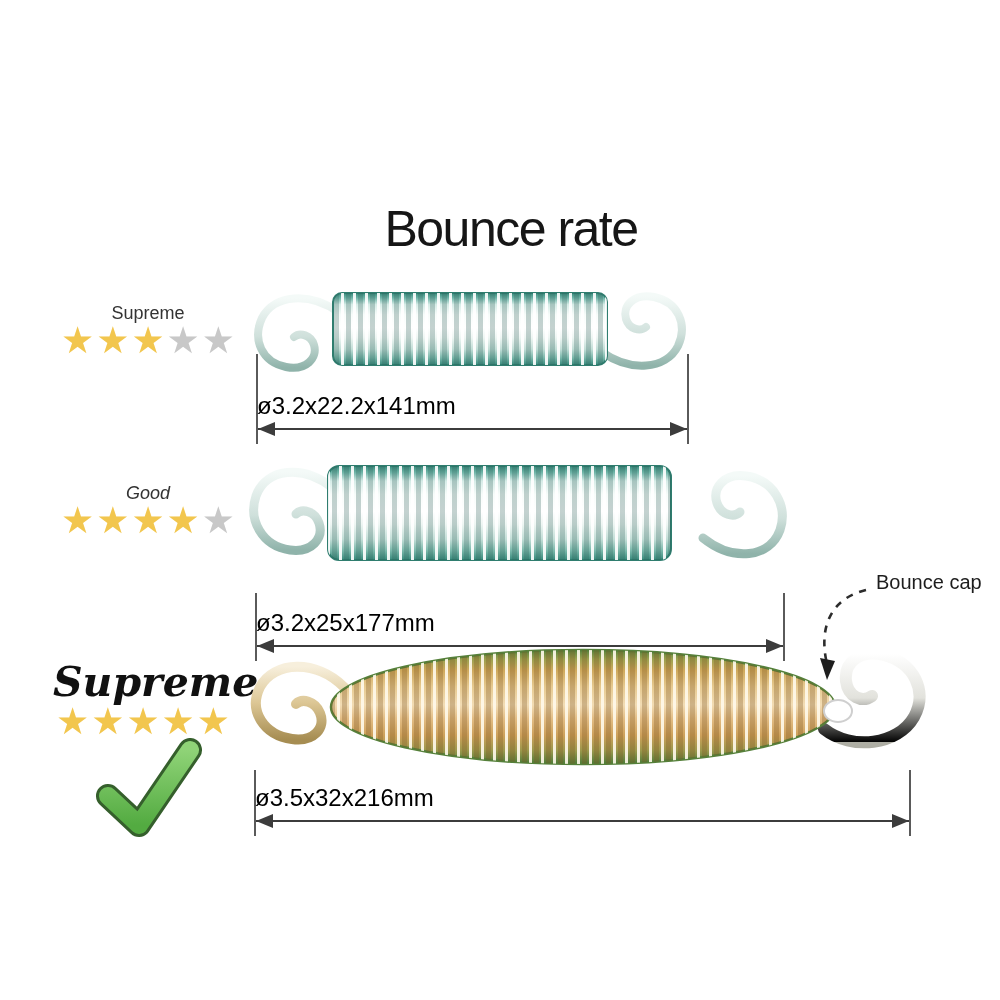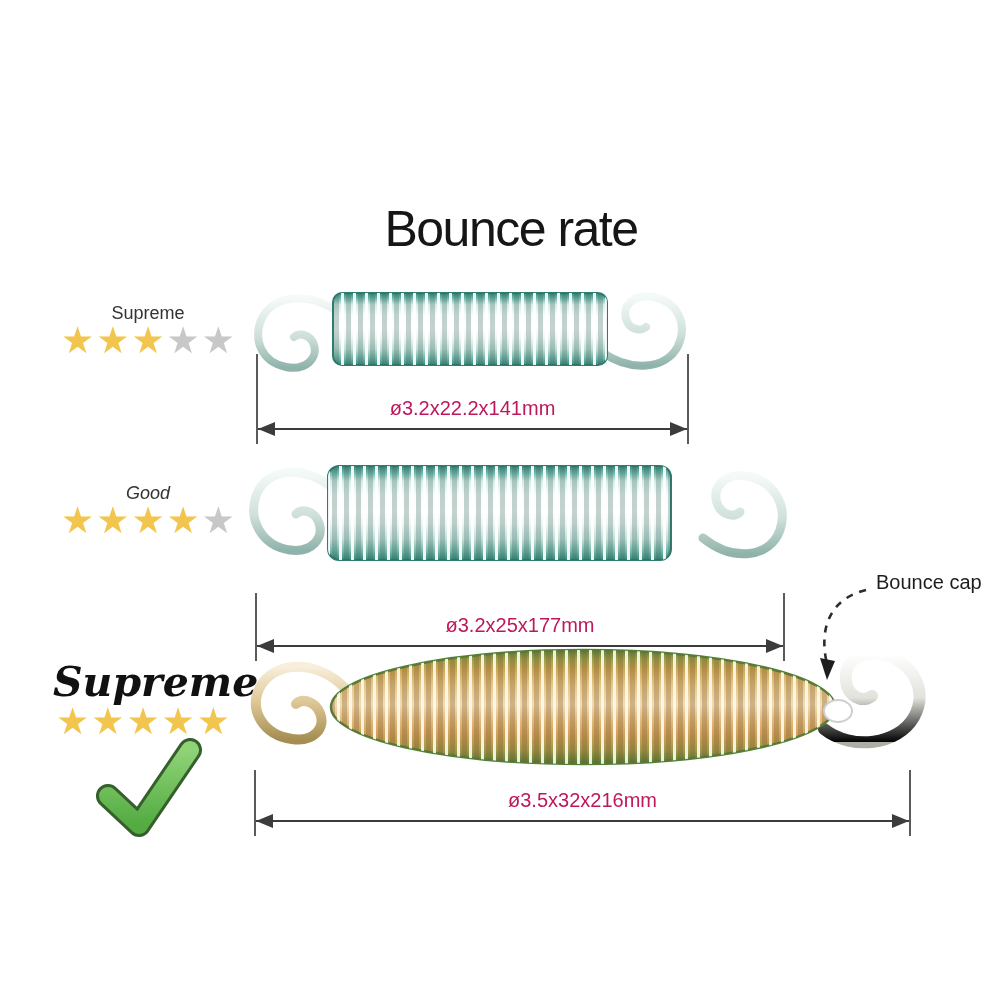--- a/index.html
+++ b/index.html
@@ -23,22 +23,22 @@
     width:190px;text-align:center;
     font-family:"DejaVu Serif",serif;font-style:italic;font-weight:bold;
     font-size:41px;color:#111;letter-spacing:0px;
   }
   
   .dim{position:absolute;}
   .dim .tick{position:absolute;top:0;bottom:0;width:2px;background:#5a5a5a;}
   .dim .tick-l{left:-1px;}
   .dim .tick-r{right:-1px;}
   .dim .dim-label{
-    position:absolute;left:0;right:0;bottom:24px;text-align:center;
-    font-size:20px;color:#be185d;
+    position:absolute;left:0;right:0;bottom:24px;text-align:left;
+    font-size:24px;color:#000000;
   }
   .dim .dim-line{
     position:absolute;left:1px;right:1px;bottom:14px;height:2px;background:var(--line-color,#3c3c3c);
   }
   .dim .ah{position:absolute;top:50%;transform:translateY(-50%);width:0;height:0;
     border-top:7px solid transparent;border-bottom:7px solid transparent;}
   .dim .ah-l{left:0;border-right:17px solid var(--line-color,#3c3c3c);}
   .dim .ah-r{right:0;border-left:17px solid var(--line-color,#3c3c3c);}
   .safety-label{font-size:20px;color:#1d1d1d;}
 </style>

